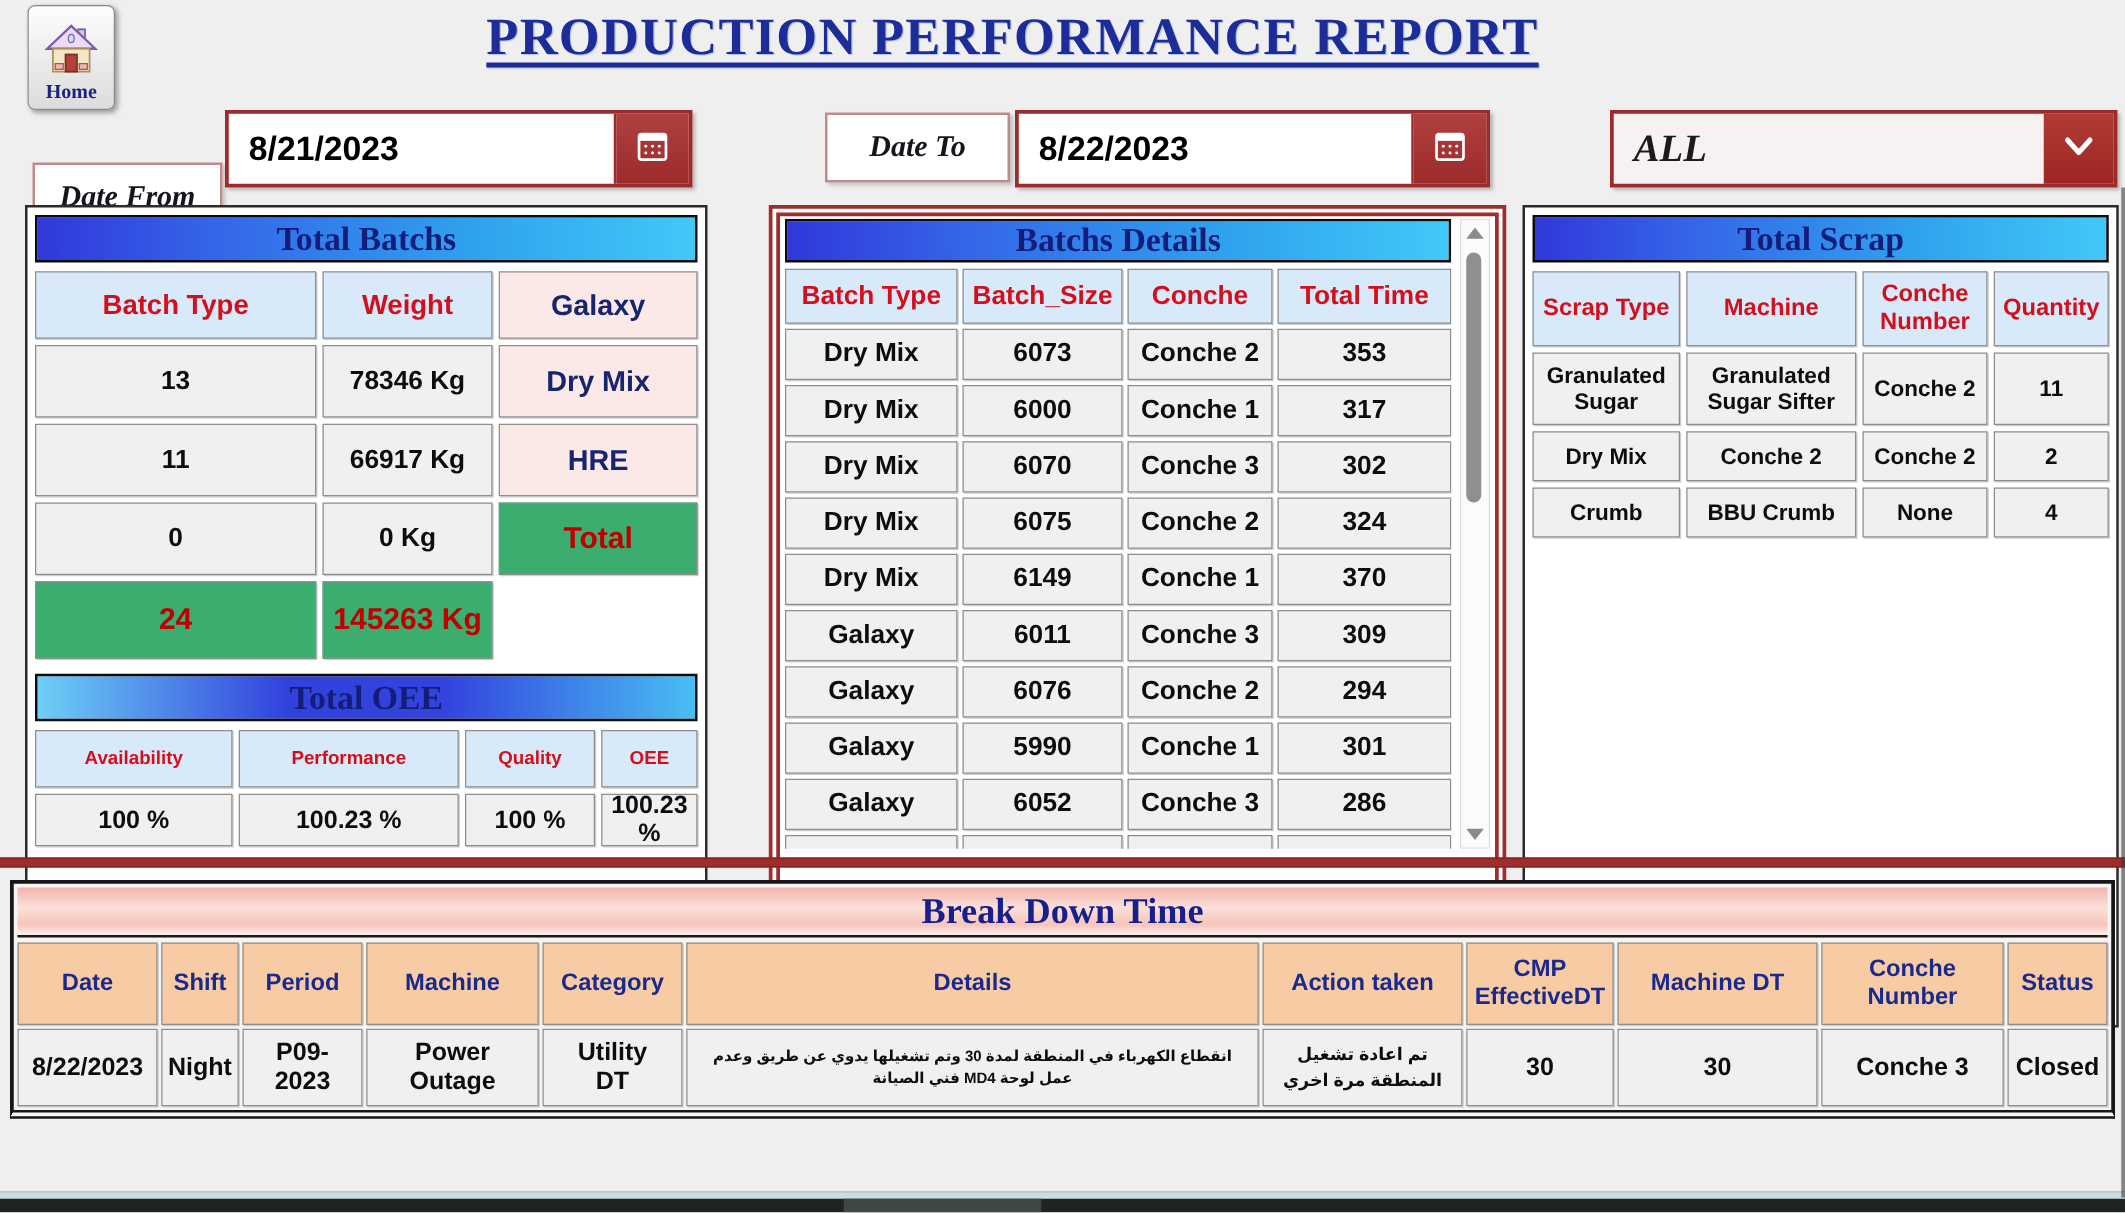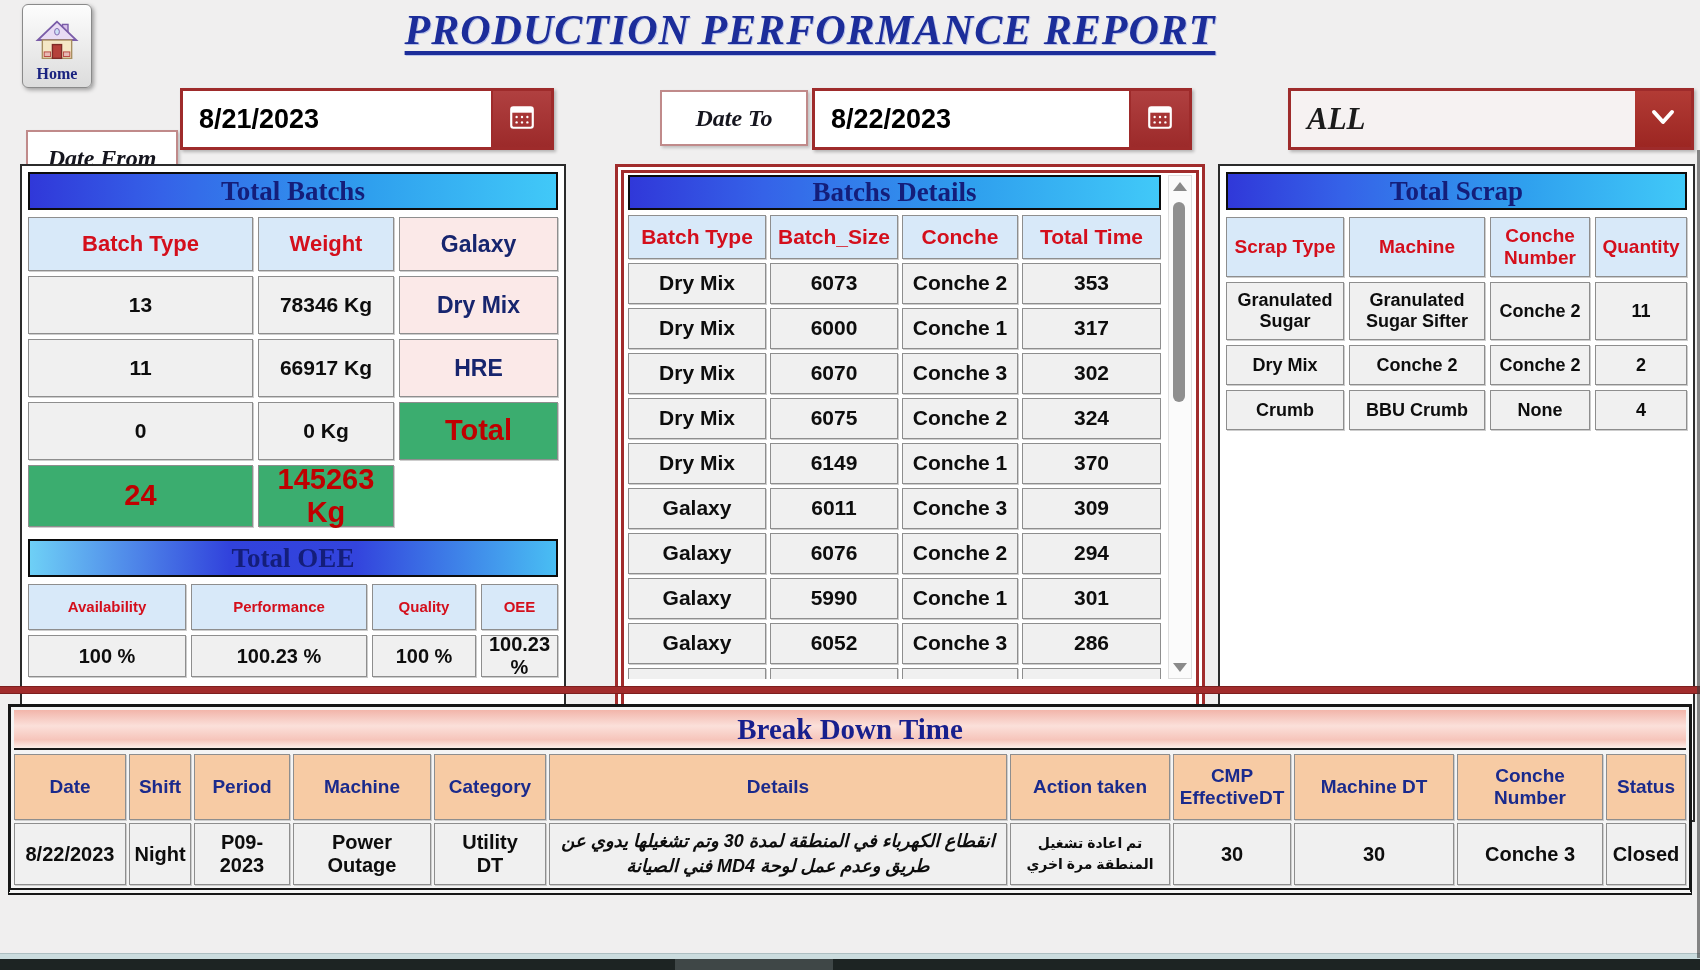--- a/index.html
+++ b/index.html
@@ -7,21 +7,21 @@
          font-family:"Liberation Sans","DejaVu Sans",sans-serif;}
 
   
   .home-btn{position:absolute;left:22px;top:4px;width:64px;height:74px;
     background:linear-gradient(180deg,#fdfdfd,#dcdcdc);border:1px solid #8a8a8a;border-radius:6px;
     box-shadow:2px 2px 4px rgba(0,0,0,.35);display:flex;flex-direction:column;align-items:center;
     justify-content:flex-end;padding:4px 2px;cursor:pointer;}
   .home-btn svg{margin-bottom:1px;}
   .home-label{font-family:"Liberation Serif",serif;font-weight:bold;font-size:16px;color:#1a2380;}
   .page-title{position:absolute;left:330px;top:6px;width:960px;text-align:center;
-    font-family:"Liberation Serif",serif;font-weight:bold;font-style:italic;font-size:42px;
+    font-family:"Liberation Serif",serif;font-weight:bold;font-size:42px;
     color:#1c2d9a;letter-spacing:1px;text-decoration:underline;text-decoration-thickness:4px;
     text-underline-offset:7px;text-shadow:1px 1px 0 #b9c2e8;}
 
   
   .flabel{position:absolute;top:90px;height:52px;background:#fff;border:2px solid #c08a8a;
     box-shadow:inset 0 0 0 2px #fff,2px 2px 3px rgba(0,0,0,.2);display:flex;align-items:center;
     justify-content:center;font-family:"Liberation Serif",serif;font-weight:bold;font-style:italic;
     font-size:24px;color:#15151e;}
   .dinput{position:absolute;top:88px;height:56px;background:#fff;border:3px solid #9e2b2b;
     box-shadow:2px 2px 3px rgba(0,0,0,.25);display:flex;align-items:stretch;cursor:text;}
@@ -47,21 +47,21 @@
     font-family:"Liberation Serif",serif;font-weight:bold;font-size:27px;color:#141e7a;
     background:linear-gradient(90deg,#3038d9 0%,#3562e8 25%,#2fa0ee 65%,#41c9f8 100%);}
   .hdrbar.oee{background:linear-gradient(90deg,#6ed0f6 0%,#3142dc 38%,#3344dd 62%,#49bef3 100%);}
 
   .grid{display:grid;gap:5px;margin-top:7px;}
   .cell{border:1px solid #8e8e8e;box-shadow:1px 1px 0 #cdcdcd;display:flex;align-items:center;
     justify-content:center;text-align:center;font-weight:bold;line-height:1.15;}
   .ch{background:#d8e9f9;color:#d40f1c;font-size:22px;}
   .pink{background:#fbe9e8;color:#17256e;font-size:23px;}
   .gray{background:#f0f0f0;color:#0d0d0d;font-size:21px;}
-  .green{background:#3bad6f;color:#c00000;font-size:29px;}
+  .green{background:#3bad6f;color:#c00000;font-size:24px;}
 
   .tb-grid{grid-template-columns:225px 136px 1fr;grid-template-rows:54px 58px 58px 58px 62px;}
   .oee-bar{margin-top:12px;}
   .oee-grid{grid-template-columns:158px 176px 104px 1fr;grid-template-rows:46px 42px;}
   .oee-grid .ch{font-size:15px;}
   .oee-grid .gray{font-size:20px;}
 
   .mid-inner{display:flex;height:504px;overflow:hidden;}
   .mid-left{flex:1;display:flex;flex-direction:column;overflow:hidden;}
   .mid-grid{grid-template-columns:138px 128px 116px 1fr;grid-template-rows:44px repeat(10,41px);
@@ -88,21 +88,21 @@
     border:3px solid #161616;border-bottom:7px double #161616;box-sizing:border-box;padding:3px;}
   .bd-title{height:38px;border-bottom:2px solid #1a1a1a;display:flex;align-items:center;
     justify-content:center;font-family:"Liberation Serif",serif;font-weight:bold;font-size:29px;color:#171f8d;
     background:linear-gradient(180deg,#f2b5aa 0%,#fbe0da 42%,#f6c5bb 78%,#fdefea 100%);}
   .bd-grid{display:grid;gap:3px;margin-top:4px;
     grid-template-columns:112px 62px 96px 138px 112px 1fr 160px 118px 160px 146px 80px;
     grid-template-rows:66px 62px;}
   .bh{background:#f7cba4;color:#1a2a8c;font-size:19px;}
   .bd{background:#f0f0f0;color:#0d0d0d;font-size:20px;}
   .bd.wrap{padding:0 16px;}
-  .bd.ar{direction:rtl;font-size:18px;line-height:1.4;padding:16px 10px;font-style:italic;}
+  .bd.ar{direction:rtl;font-size:12px;line-height:1.4;padding:16px 10px;}
   .bd.ar-small{direction:rtl;font-size:14px;line-height:1.5;padding:0 8px;}
 
   
   .watermark{position:absolute;left:705px;top:878px;width:330px;text-align:center;
     font-size:66px;font-weight:bold;color:#e0e0e0;letter-spacing:2px;user-select:none;}
   .stripe-blue{position:absolute;left:0;top:953px;width:1700px;height:6px;background:#cbdcde;
     border-top:1px solid #aebfc2;}
   .bar-dark{position:absolute;left:0;top:959px;width:1700px;height:11px;background:#1d2423;}
   .bar-seg{position:absolute;left:675px;top:0;width:158px;height:11px;background:#3f4747;}
   .right-edge{position:absolute;right:0;top:150px;width:3px;height:808px;background:#3a3a3a;opacity:.6;}

